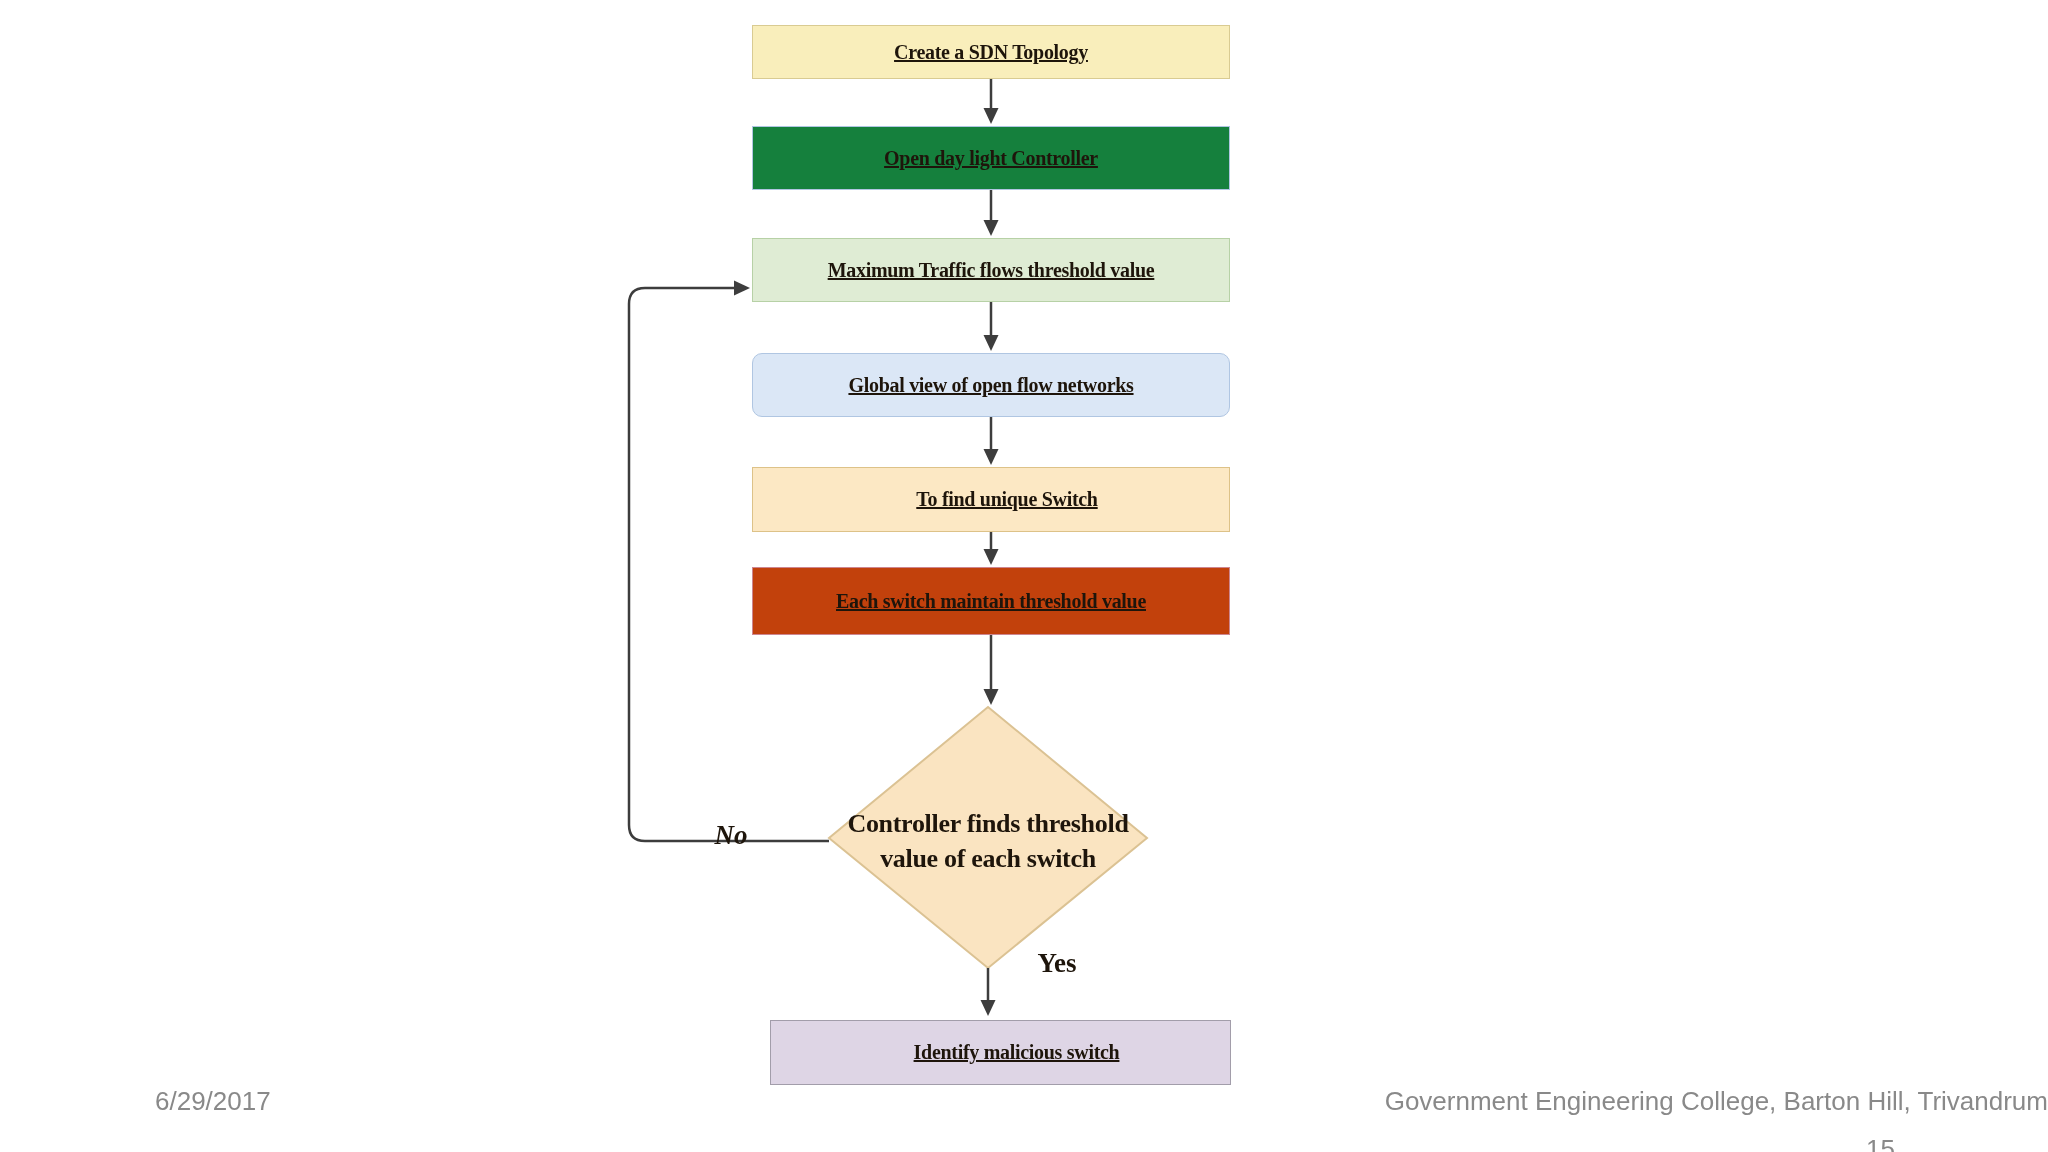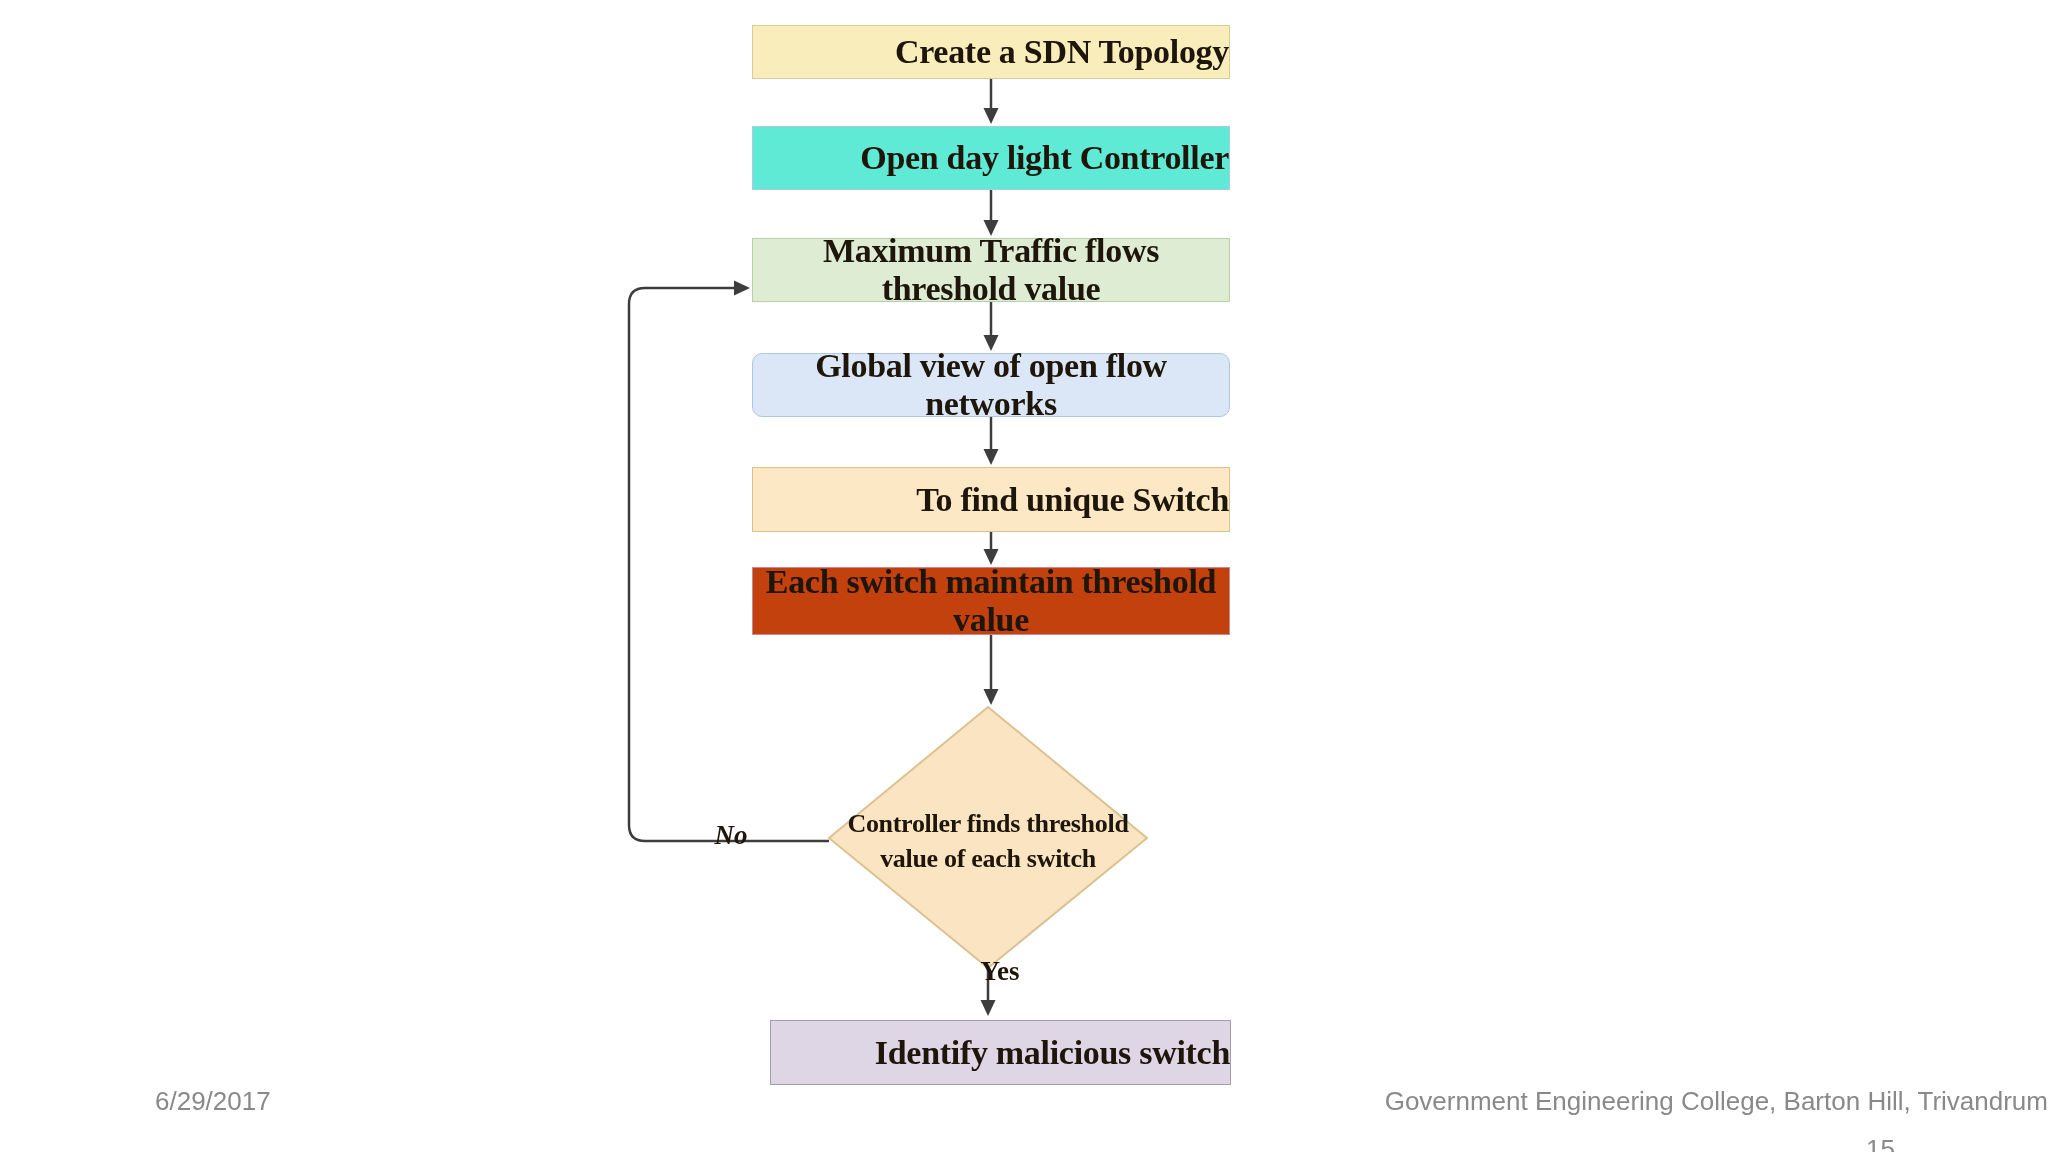--- a/index.html
+++ b/index.html
@@ -17,26 +17,27 @@
   .flow-layer { position: absolute; left: 0; top: 0; width: 2048px; height: 1152px; }
   svg.connectors { position: absolute; left: 0; top: 0; }
   svg.connectors .link { stroke: var(--line-color, #3d3d3d); stroke-width: 2.5; fill: none; }
   svg.connectors .head { fill: var(--line-color, #3d3d3d); stroke: none; }
 
   .node {
     position: absolute;
     left: 752px; width: 478px;
     box-sizing: border-box;
     border: 1.5px solid #999;
-    display: flex; align-items: center; justify-content: flex-end;
+    display: flex; align-items: center; justify-content: center;
     text-align: center;
     font-weight: bold;
-    font-size: 34px;
+    font-size: 20px;
     letter-spacing: -0.3px;
     color: var(--node-text, #1e150b);
+    text-decoration: underline;
   }
   .n1 { top: 25px;  height: 54px; }
   .n2 { top: 126px; height: 64px; }
   .n3 { top: 238px; height: 64px; }
   .n4 { top: 353px; height: 64px; border-radius: 10px; }
   .n5 { top: 467px; height: 65px; padding-left: 32px; }
   .n6 { top: 567px; height: 68px; }
   .n7 { top: 1020px; height: 65px; left: 770px; width: 461px; }
 
   .decision-label {
@@ -51,21 +52,21 @@
   }
   .branch-label {
     position: absolute;
     width: 80px;
     text-align: center;
     font-weight: bold;
     font-size: 27px;
     color: var(--node-text, #1e150b);
   }
   .branch-no  { left: 691px; top: 820px; font-style: italic; }
-  .branch-yes { left: 960px; top: 948px; margin-top: 8px; }
+  .branch-yes { left: 1017px; top: 948px; }
 
   .footer-text {
     position: absolute;
     top: 1086px;
     font-family: "Liberation Sans", "DejaVu Sans", sans-serif;
     font-size: 26px;
     color: var(--footer-color, #898989);
   }
   .footer-date { left: 155px; }
   .footer-center { left: 0; width: 2048px; text-align: right; }
@@ -112,21 +113,21 @@
 
       <g>
         <path class="link" d="M 829 841 L 645 841 Q 629 841 629 825 L 629 304 Q 629 288 645 288 L 735 288"></path>
         <polygon class="head" points="734,280.5 734,295.5 750,288"></polygon>
       </g>
     </svg>
 
     <div class="node n1" style="background: rgb(249, 238, 187); border-color: rgb(217, 203, 146);">
       <span>Create a SDN Topology</span>
     </div>
-    <div class="node n2" style="background: #5eead4; border-color: rgb(176, 198, 226);">
+    <div class="node n2" style="background: #15803d; border-color: rgb(176, 198, 226);">
       <span>Open day light Controller</span>
     </div>
     <div class="node n3" style="background: rgb(223, 236, 212); border-color: rgb(183, 209, 166);">
       <span>Maximum Traffic flows threshold value</span>
     </div>
     <div class="node n4" style="background: rgb(219, 231, 246); border-color: rgb(176, 198, 226);">
       <span>Global view of open flow networks</span>
     </div>
     <div class="node n5" style="background: rgb(252, 232, 196); border-color: rgb(221, 194, 136);">
       <span>To find unique Switch</span>

